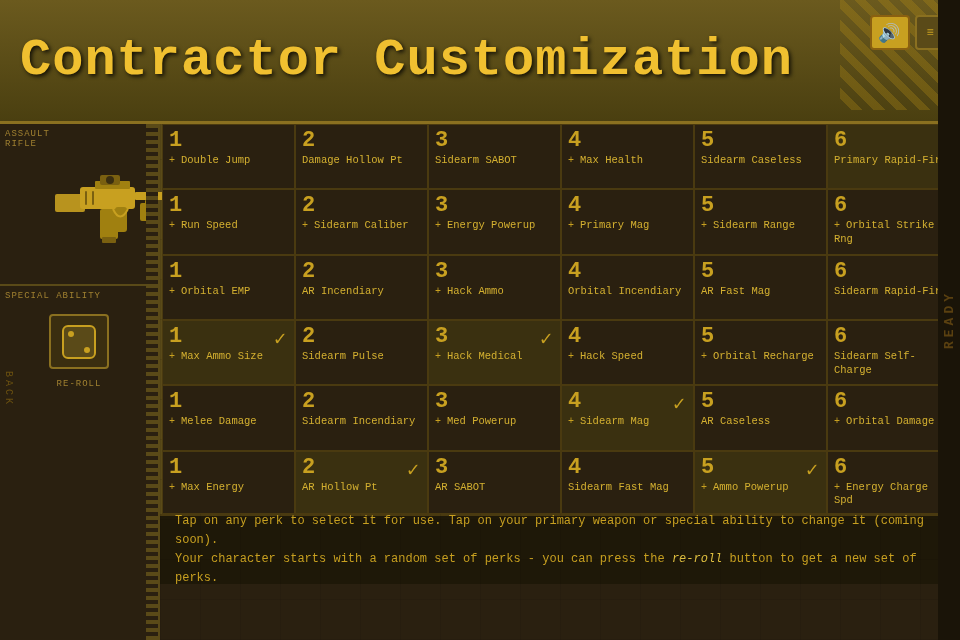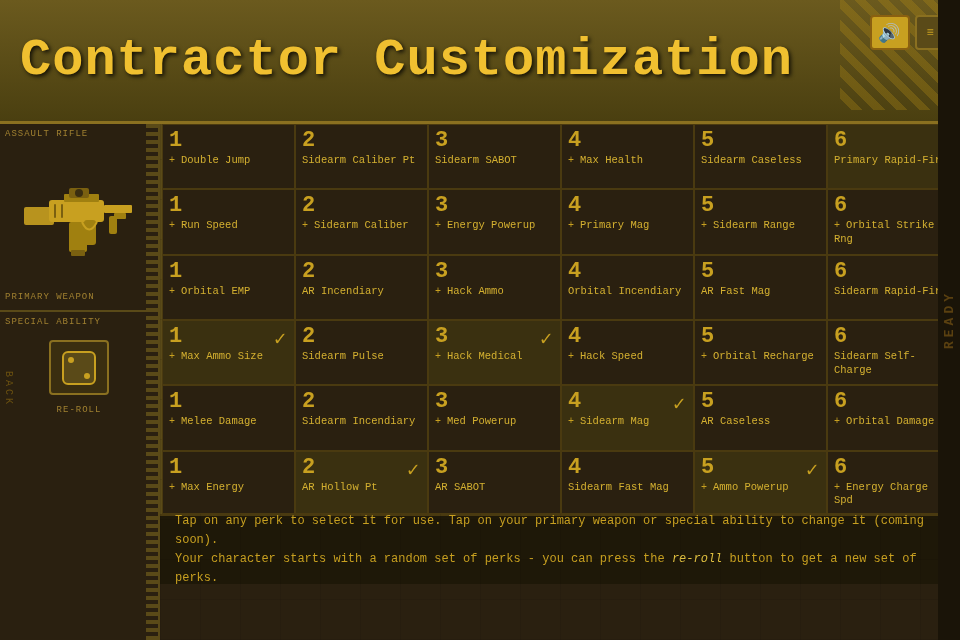--- a/index.html
+++ b/index.html
@@ -108,21 +108,21 @@
       border-right: 2px solid #5a4a18;
       display: flex;
       flex-direction: column;
       position: relative;
     }
 
     .weapon-section {
       border-bottom: 2px solid #5a4a18;
       padding: 5px;
       display: flex;
-      flex-direction: column;
+      flex-direction: row;
       align-items: center;
     }
 
     .section-label {
       font-size: 9px;
       color: #a08030;
       text-transform: uppercase;
       letter-spacing: 1px;
       align-self: flex-start;
       margin-bottom: 3px;
@@ -395,21 +395,21 @@
 
   <div class="perk-grid-container">
     <div class="perk-grid" id="perk-grid">
 
     <div class="perk-cell">
           <span class="perk-number">1</span>
           <div class="perk-name"><span class="perk-prefix">+ </span>Double Jump</div>
         </div>
         <div class="perk-cell">
           <span class="perk-number">2</span>
-          <div class="perk-name">Sidearm Caliber Pt</div>
+          <div class="perk-name">Damage Hollow Pt</div>
         </div>
         <div class="perk-cell">
           <span class="perk-number">3</span>
           <div class="perk-name">Sidearm SABOT</div>
         </div>
         <div class="perk-cell">
           <span class="perk-number">4</span>
           <div class="perk-name"><span class="perk-prefix">+ </span>Max Health</div>
         </div>
         <div class="perk-cell">

